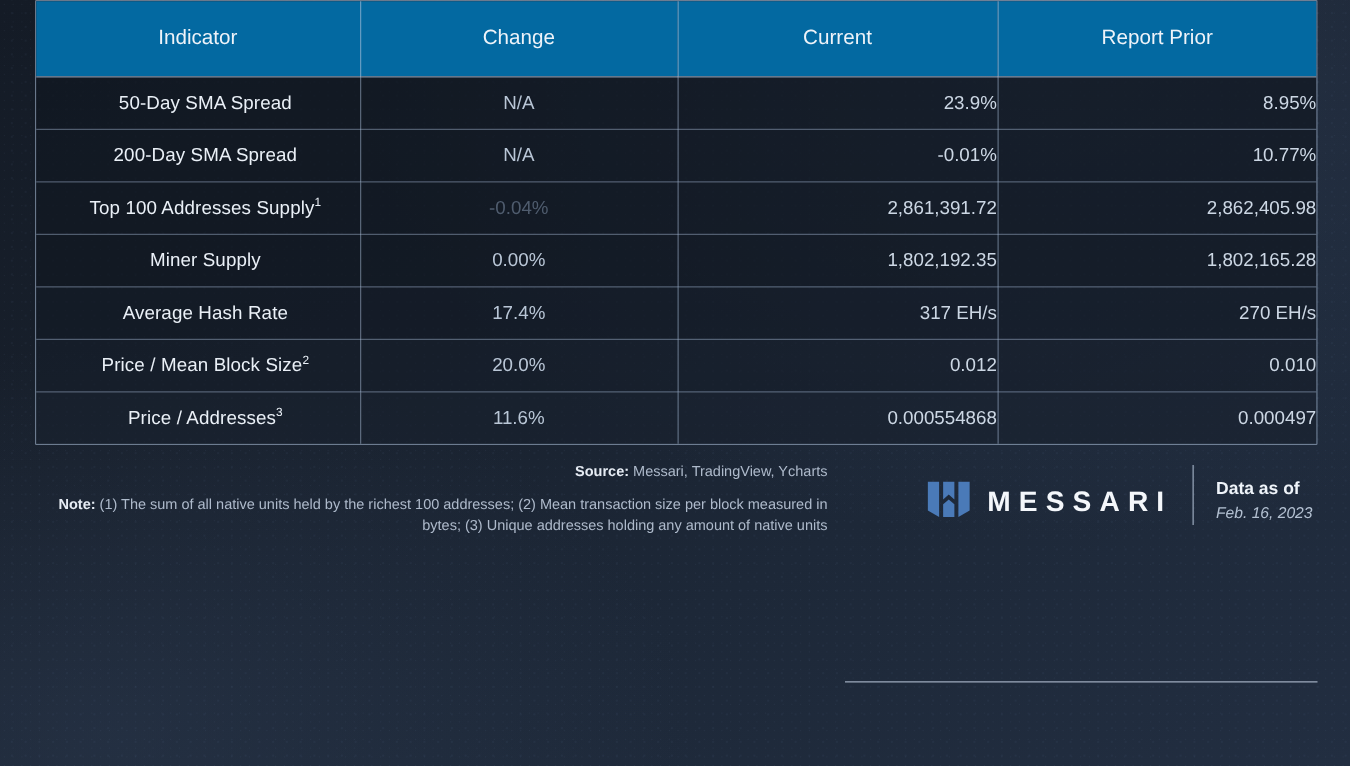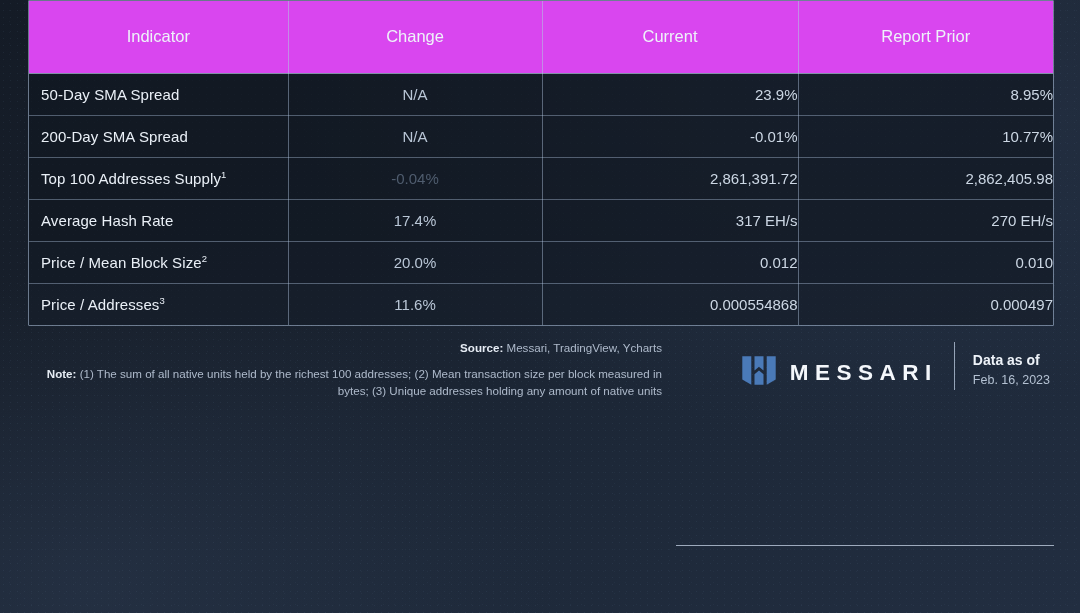--- a/index.html
+++ b/index.html
@@ -73,45 +73,45 @@
     border-collapse: collapse;
     table-layout: fixed;
   }
 
   table.data col.c-indicator { width: 25.3%; }
   table.data col.c-change    { width: 24.8%; }
   table.data col.c-current   { width: 25.0%; }
   table.data col.c-prior     { width: 24.9%; }
 
   table.data th {
-    background: #d946ef;
+    background: #0369a1;
     color: #eef3f9;
     font-weight: normal;
     font-size: 16.5px;
     text-align: center;
-    height: 72px;
+    height: 60px;
     border-right: 1px solid rgba(176,196,222,0.55);
     border-bottom: 1px solid rgba(176,196,222,0.70);
     vertical-align: middle;
   }
   table.data th:last-child { border-right: none; }
 
   table.data td {
     height: 42px;
     font-size: 15px;
     border-right: 1px solid rgba(176,196,222,0.45);
     border-bottom: 1px solid rgba(176,196,222,0.40);
     vertical-align: middle;
     background: rgba(17,23,33,0.72);
   }
   table.data td:last-child { border-right: none; }
   table.data tr:last-child td { border-bottom: none; }
 
   td.indicator {
-    text-align: left;
+    text-align: center;
     padding-left: 12px;
     color: #eaf0f7;
     font-size: 15.5px;
     letter-spacing: 0.1px;
   }
   td.num {
     text-align: right;
     color: #ccd7e4;
   }
   td.change {
@@ -165,21 +165,21 @@
     letter-spacing: 6.5px;
     color: #f4f7fb;
   }
   .brand-sep {
     width: 1px;
     height: 48px;
     background: rgba(190,205,225,0.75);
   }
   .date-block { line-height: 1.5; padding-left: 2px; }
   .date-label { font-size: 14px; font-weight: bold; color: #eef3f9; }
-  .date-value { font-size: 12.5px; color: #b3c0d1; }
+  .date-value { font-size: 12.5px; color: #b3c0d1; font-style: italic; }
 
   .footer-rule {
     position: absolute;
     left: 676px;
     right: 26px;
     top: 545px;
     height: 1px;
     background: rgba(200,214,232,0.75);
   }
 </style>
@@ -220,20 +220,26 @@
             <td class="num">-0.01%</td>
             <td class="num">10.77%</td>
           </tr>
           <tr>
             <td class="indicator"><span>Top 100 Addresses Supply</span><sup>1</sup></td>
             <td class="change faint">-0.04%</td>
             <td class="num">2,861,391.72</td>
             <td class="num">2,862,405.98</td>
           </tr>
           <tr>
+            <td class="indicator">Miner Supply</td>
+            <td class="change">0.00%</td>
+            <td class="num">1,802,192.35</td>
+            <td class="num">1,802,165.28</td>
+          </tr>
+          <tr>
             <td class="indicator">Average Hash Rate</td>
             <td class="change">17.4%</td>
             <td class="num">317 EH/s</td>
             <td class="num">270 EH/s</td>
           </tr>
           <tr>
             <td class="indicator"><span>Price / Mean Block Size</span><sup>2</sup></td>
             <td class="change">20.0%</td>
             <td class="num">0.012</td>
             <td class="num">0.010</td>

